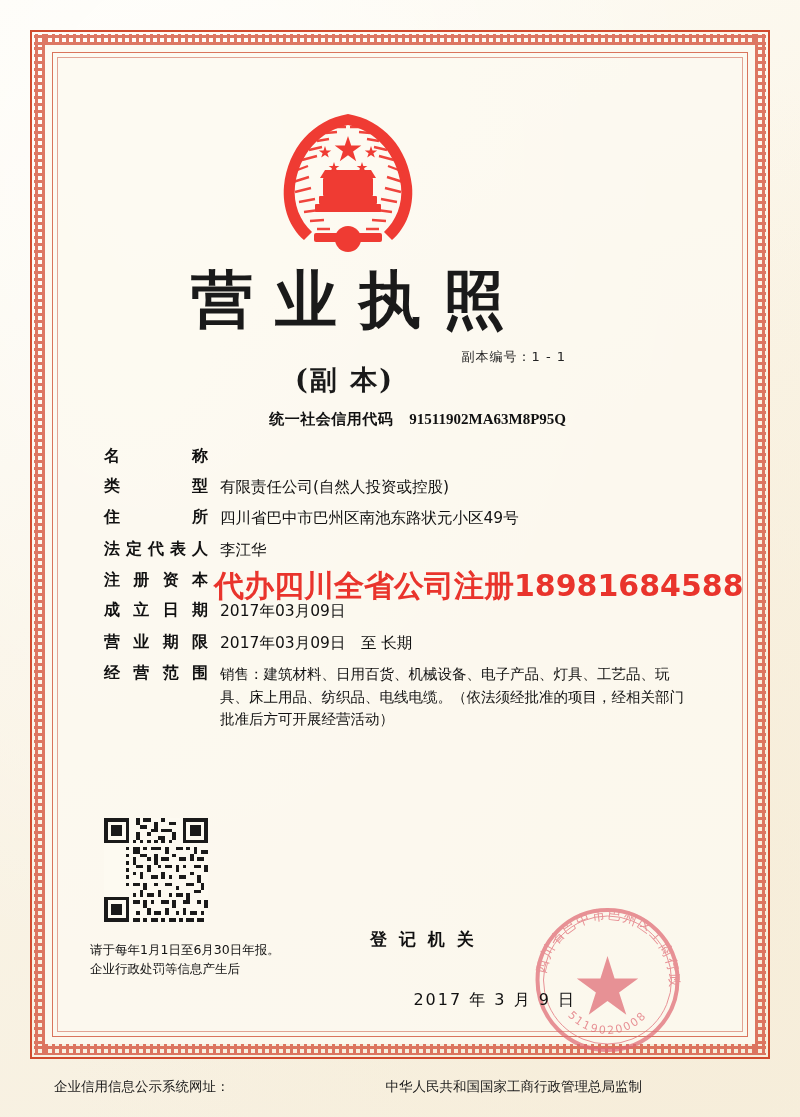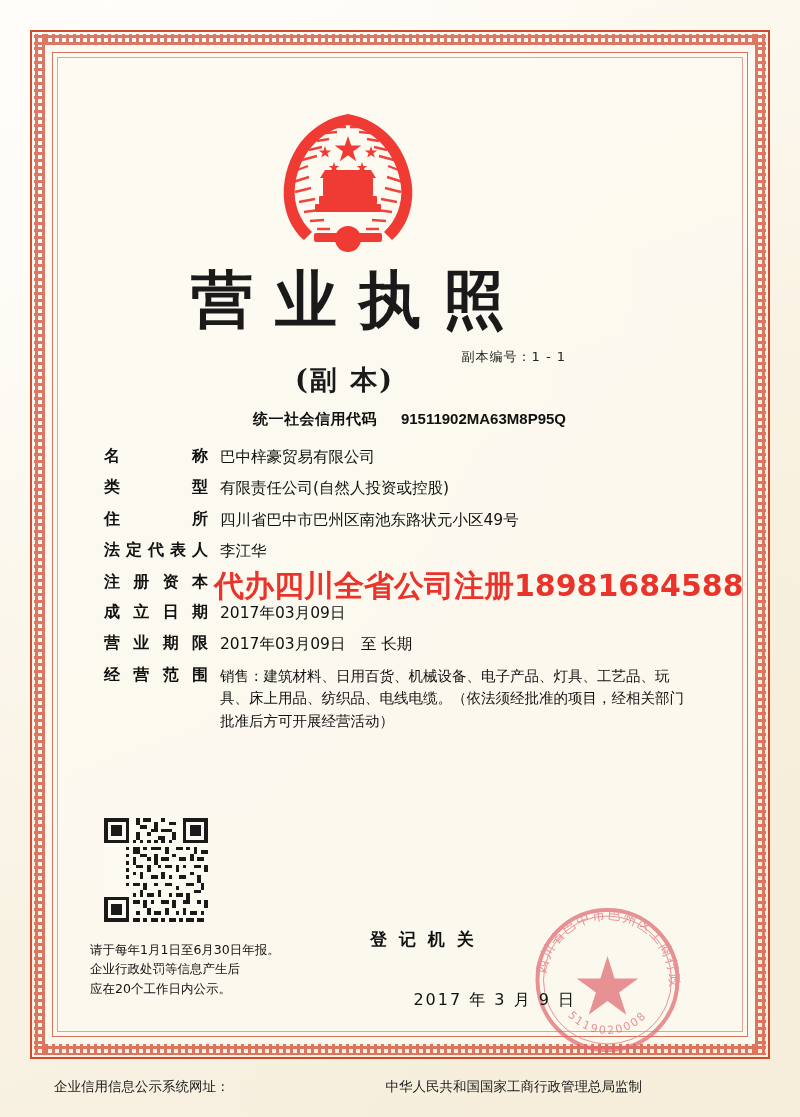--- a/index.html
+++ b/index.html
@@ -131,22 +131,22 @@
     position: absolute;
     right: 130px;
     top: 410px;
     font-size: 15px;
     font-weight: bold;
     color: #111;
     letter-spacing: .5px;
   }
   .credit-code .code-val {
     letter-spacing: 0;
-    font-family: Liberation Sans, sans-serif;
-    margin-left: 24px;
+    font-family: Liberation Serif, serif;
+    margin-left: 16px;
   }
   
   .fields {
     position: absolute;
     left: 104px;
     top: 446px;
     width: 590px;
   }
   .row {
     display: flex;
@@ -324,21 +324,20 @@
       <span>统一社会信用代码</span><span class="code-val">91511902MA63M8P95Q</span>
     </div>
 
     <div class="fields">
 
       <div class="row">
         <div class="row-label">
           <span>名</span>
           <span>称</span>
         </div>
-        <div class="row-value">巴中梓豪贸易有限公司</div>
       </div>
 
       <div class="row">
         <div class="row-label">
           <span>类</span>
           <span>型</span>
         </div>
         <div class="row-value">有限责任公司(自然人投资或控股)</div>
       </div>
 
@@ -525,21 +524,20 @@
             <rect x="21" y="28" width="1" height="1"></rect>
           <rect x="23" y="28" width="2" height="1"></rect>
             <rect x="26" y="28" width="2" height="1"></rect>
         </g>
       </svg>
     </div>
 
     <div class="footnote">
       <div>请于每年1月1日至6月30日年报。</div>
       <div>企业行政处罚等信息产生后</div>
-      <div>应在20个工作日内公示。</div>
     </div>
 
     <div class="registry">登 记 机 关</div>
 
     <div class="seal">
       <svg viewBox="0 0 175 175" width="175" height="175" aria-hidden="true">
         <defs>
           <path id="sealArc" d="M 25,92 A 62,62 0 1 1 150,92"></path>
           <path id="sealArcBottom" d="M 35,98 A 53,53 0 0 0 140,98"></path>
         </defs>

